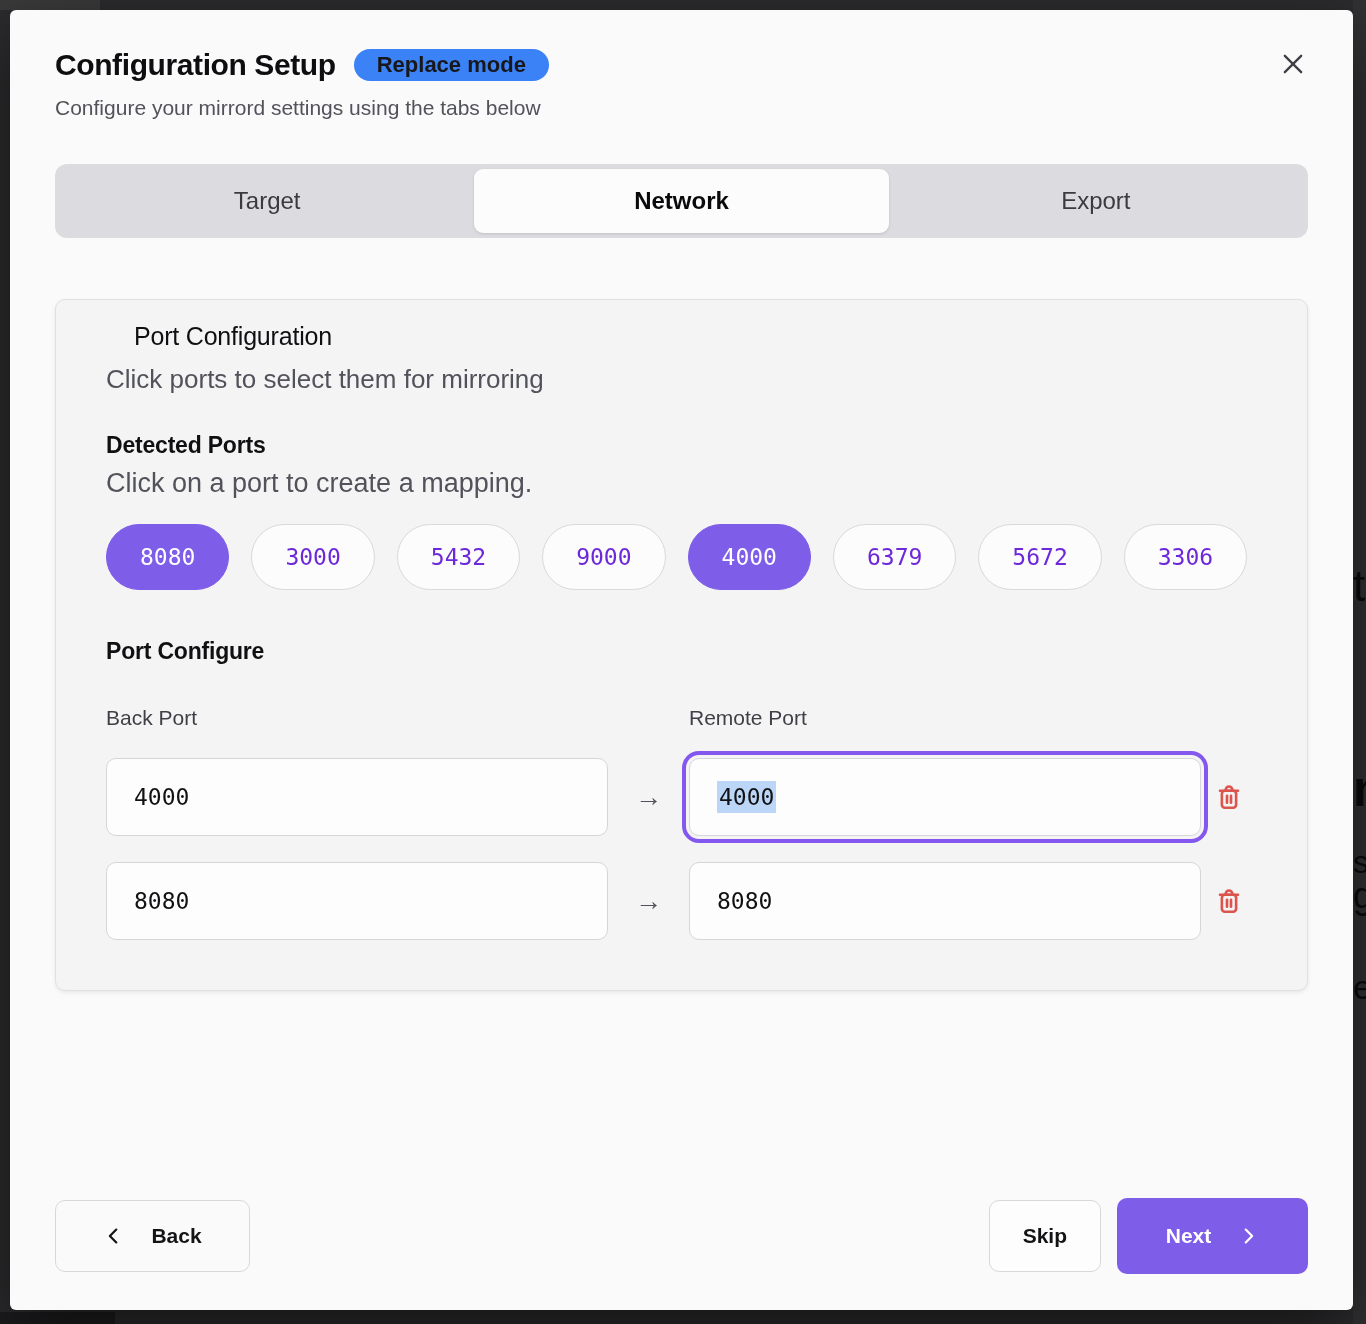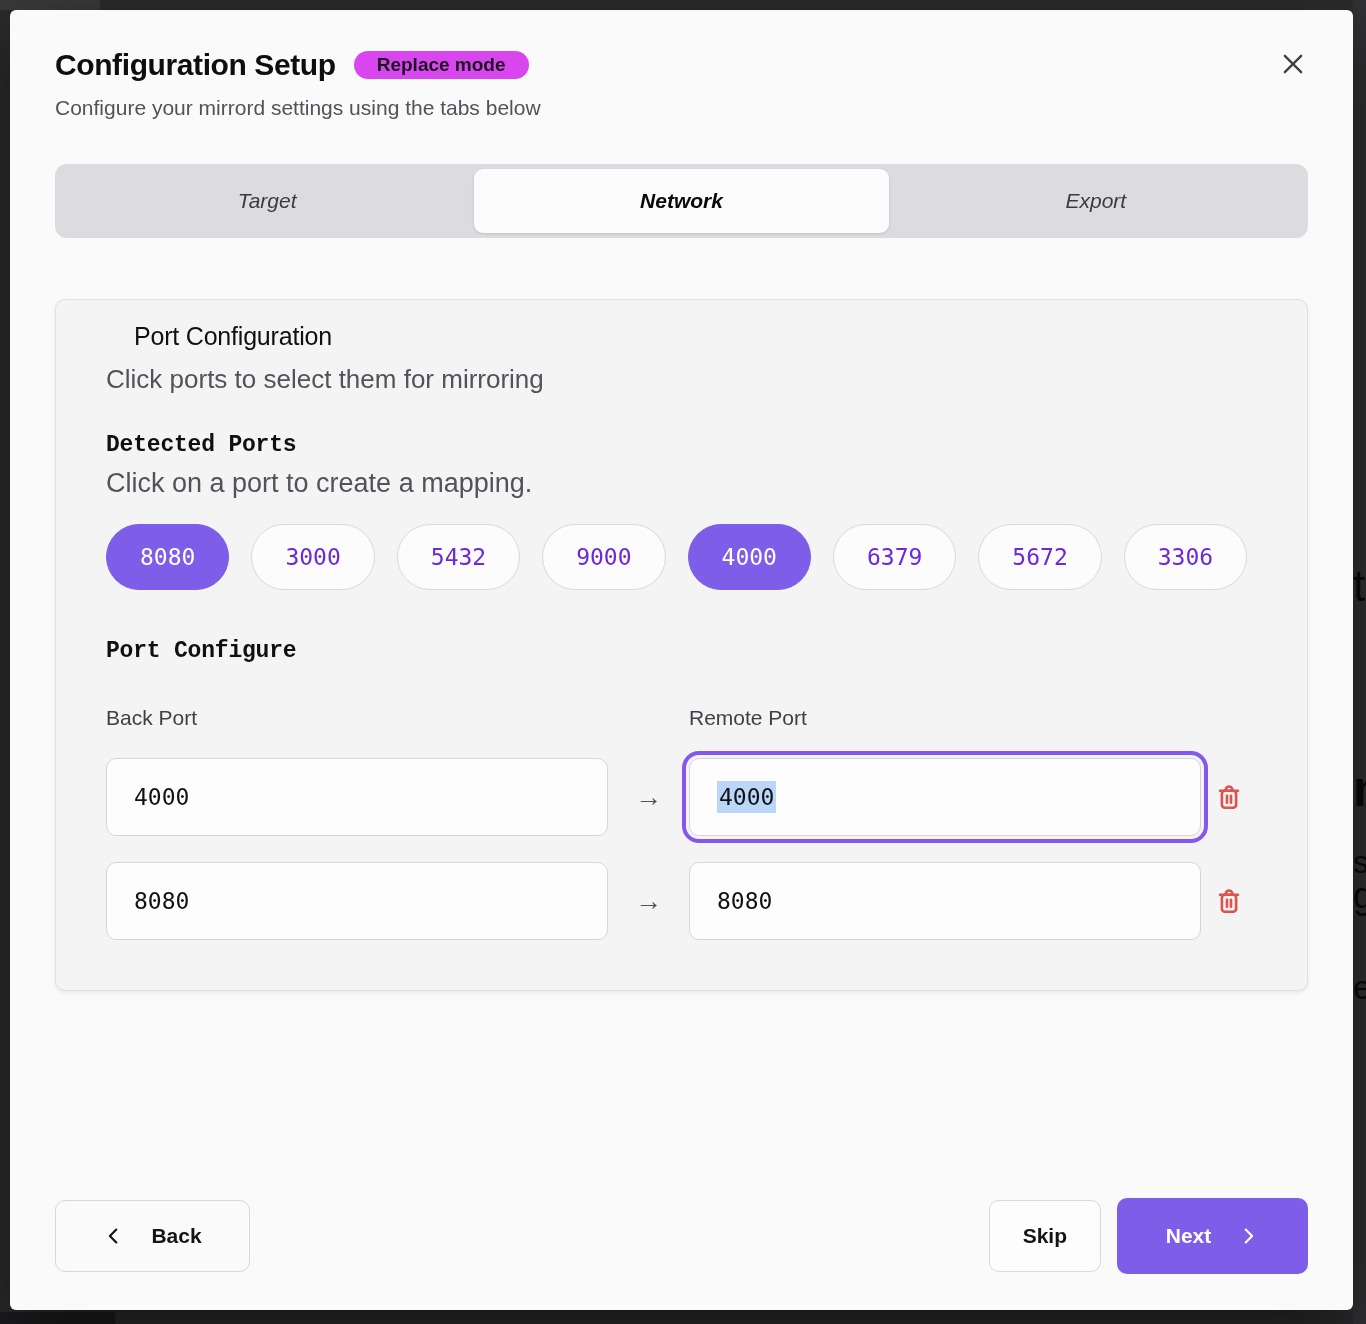--- a/index.html
+++ b/index.html
@@ -37,53 +37,53 @@
   .modal{
     position:absolute;left:10px;top:10px;width:1343px;height:1300px;
     background:#fafafa;border-radius:6px;
     box-shadow:0 24px 70px rgba(0,0,0,.55);
     display:flex;flex-direction:column;
     padding:38px 45px 36px 45px;
   }
   .header-row{display:flex;align-items:center;position:relative;}
   .title{font-size:30px;font-weight:700;letter-spacing:-.4px;color:#0e0e10;}
   .badge{
-    margin-left:18px;background:#d946ef;color:#18181b;
-    border-radius:999px;padding:3px 23px;font-size:19px;font-weight:600;
+    margin-left:18px;background:#3b82f6;color:#18181b;
+    border-radius:999px;padding:3px 23px;font-size:22px;font-weight:600;
   }
   .close-btn{
     position:absolute;right:-3px;top:-2px;width:36px;height:36px;border:none;background:transparent;
     cursor:pointer;display:flex;align-items:center;justify-content:center;color:#3f3f46;
   }
   .subtitle{margin-top:14px;font-size:21px;color:#52525b;}
 
   
   .tabbar{
     margin-top:44px;height:74px;background:#dcdce0;border-radius:12px;
     display:flex;align-items:stretch;padding:5px;
   }
   .tab{
     flex:1;display:flex;align-items:center;justify-content:center;
-    font-size:21px;font-weight:500;color:#3a3a40;border:none;background:transparent;
-    border-radius:9px;cursor:pointer;font-style:italic;
+    font-size:24px;font-weight:500;color:#3a3a40;border:none;background:transparent;
+    border-radius:9px;cursor:pointer;
   }
   .tab.active{
     background:#fcfcfd;color:#0a0a0c;font-weight:700;
     box-shadow:0 1px 3px rgba(0,0,0,.12);
   }
 
   
   .card{
     margin-top:61px;background:#f4f4f5;border:1px solid #e0e0e4;border-radius:10px;
     box-shadow:0 2px 4px rgba(0,0,0,.07);
     padding:20px 50px 50px 50px;
   }
   .h2{font-size:25px;font-weight:400;line-height:32px;color:#101012;letter-spacing:-.2px;margin-left:28px;}
   .desc{margin-top:14px;font-size:26px;line-height:26px;color:#52525b;}
-  .h3{font-size:23px;font-weight:700;line-height:30px;color:#101012;letter-spacing:-.2px;font-family:Liberation Mono, monospace;}
+  .h3{font-size:23px;font-weight:700;line-height:30px;color:#101012;letter-spacing:-.2px;}
   .mt-detected{margin-top:38px;}
   .desc2{margin-top:10px;font-size:27px;line-height:26px;color:#52525b;}
 
   .pills{margin-top:28px;display:flex;flex-wrap:wrap;gap:22px;}
   .pill{
     height:66px;padding:0 33px;border-radius:999px;
     border:1px solid #d9d9de;background:#fcfcfd;color:#6d28d9;
     font-size:23px;display:flex;align-items:center;cursor:pointer;
   }
   .pill.selected{background:var(--accent);border-color:var(--accent);color:#fff;}

